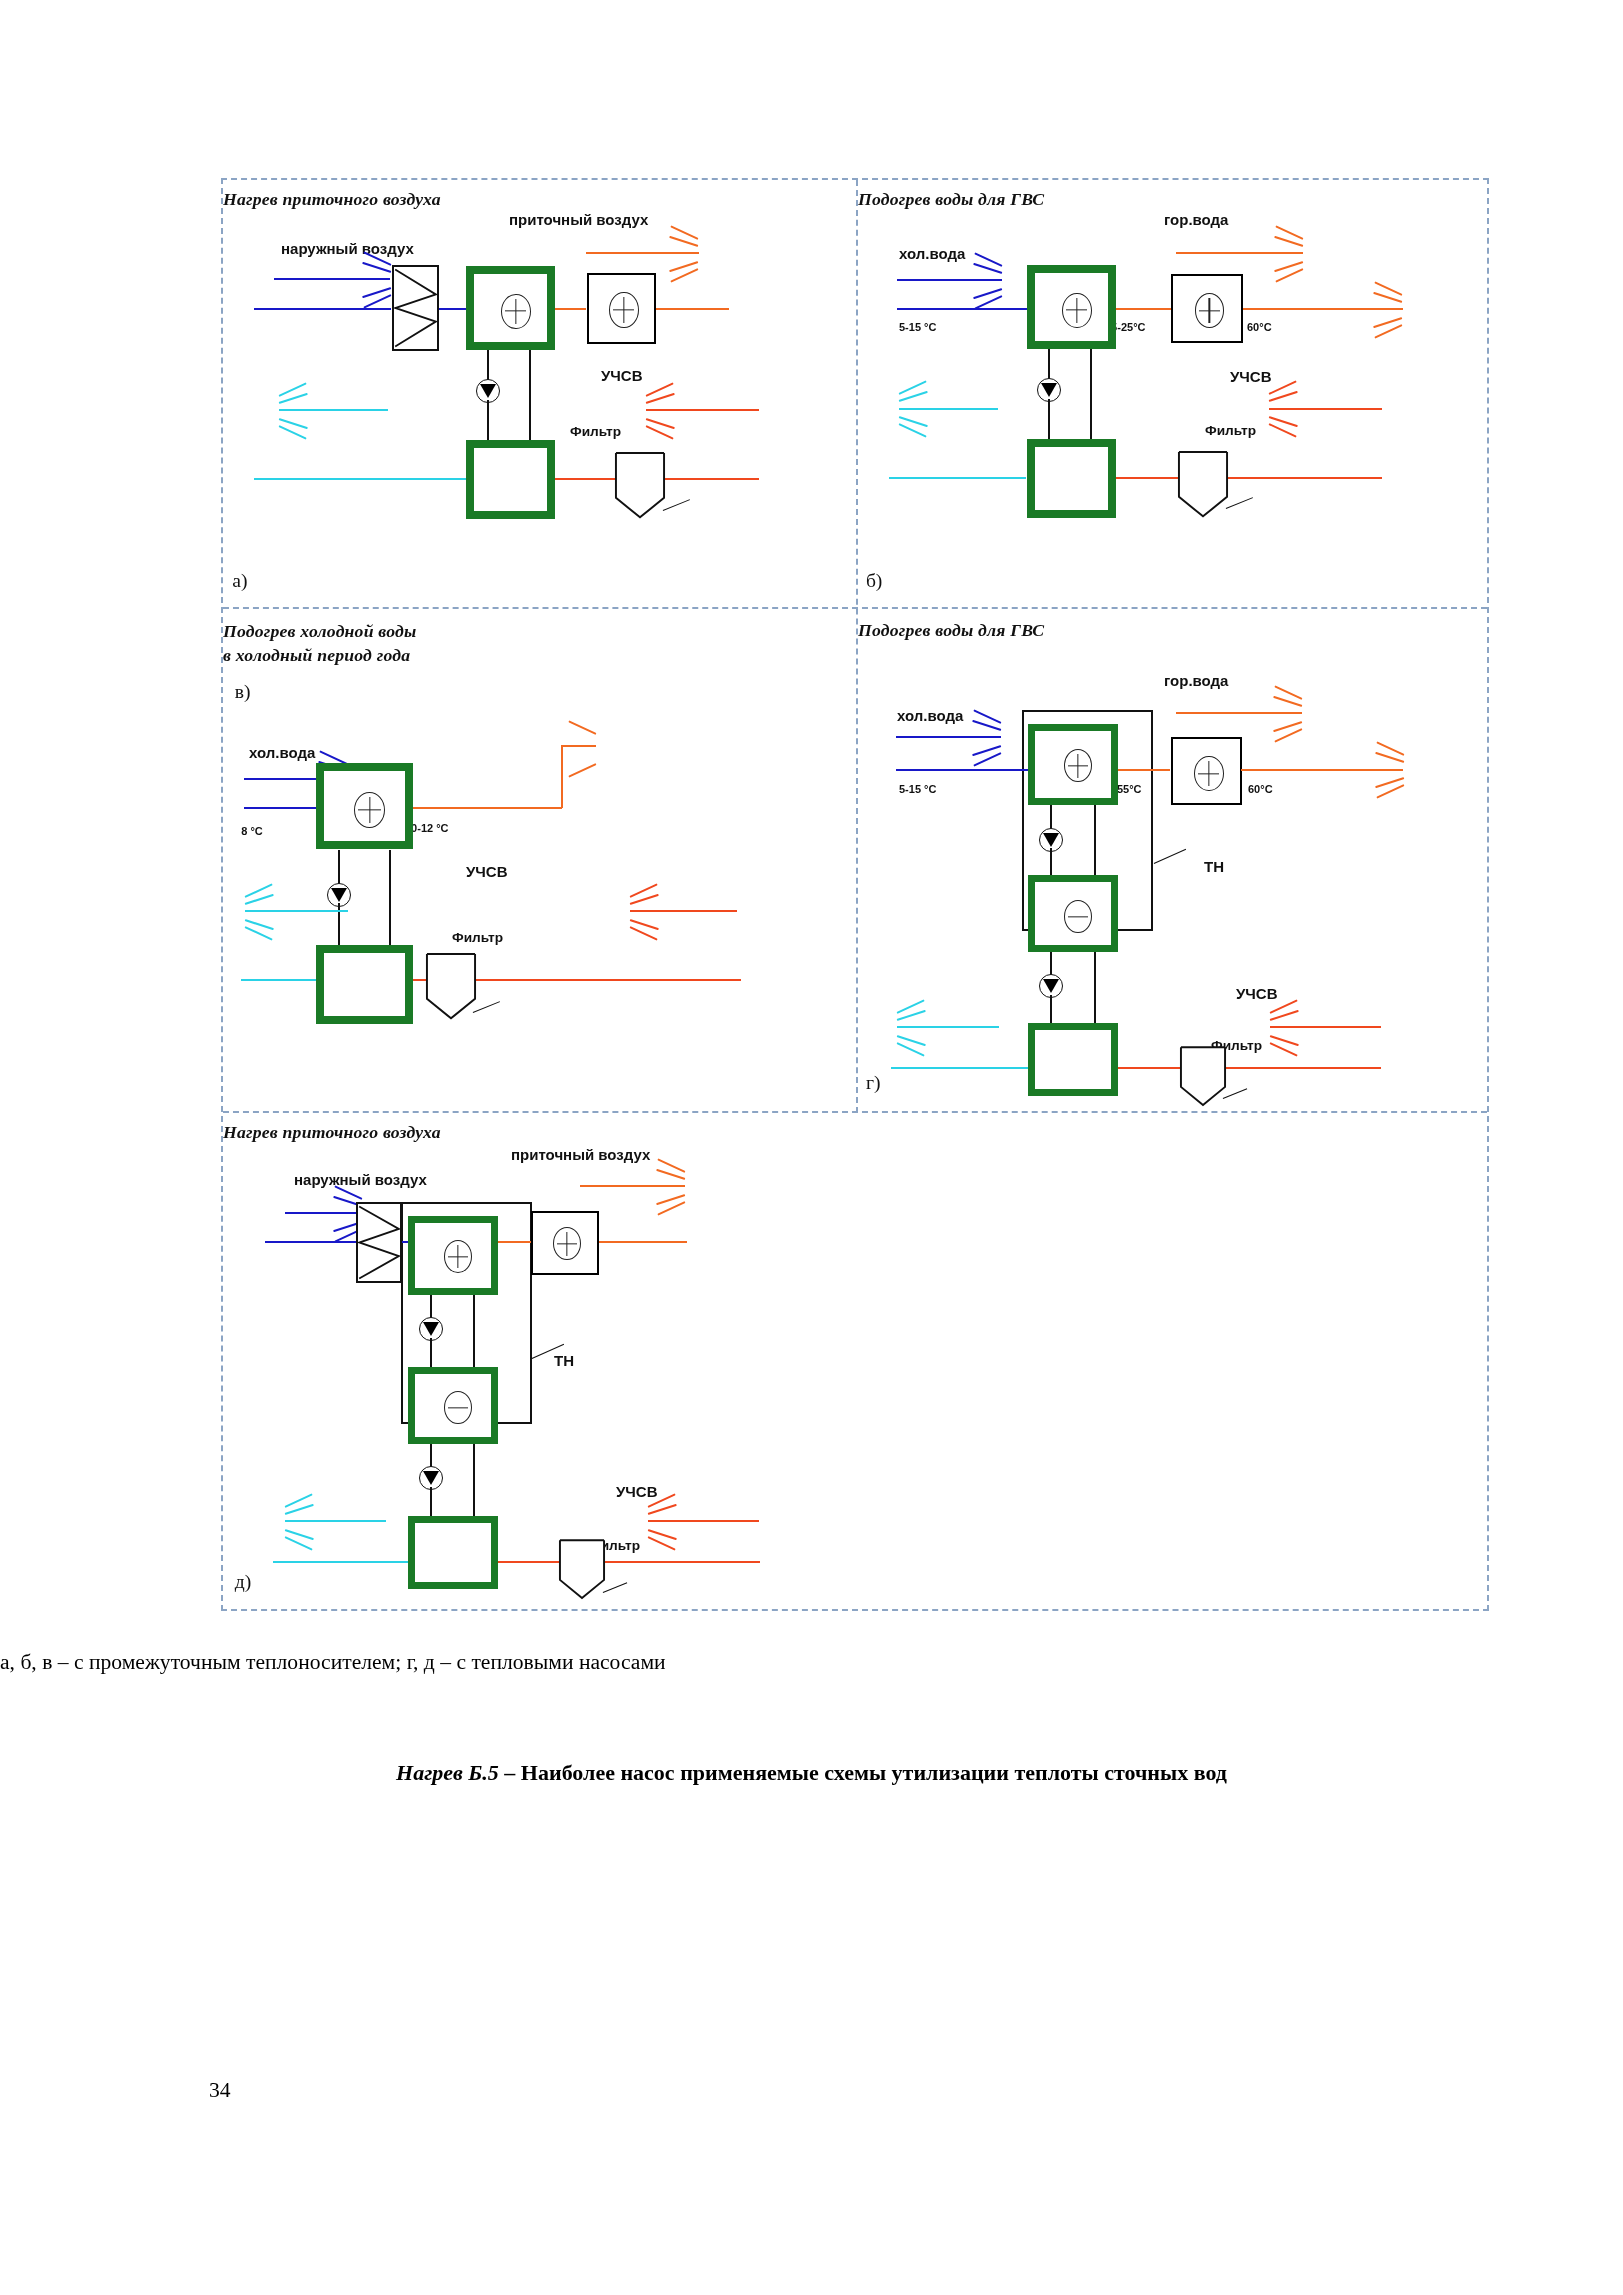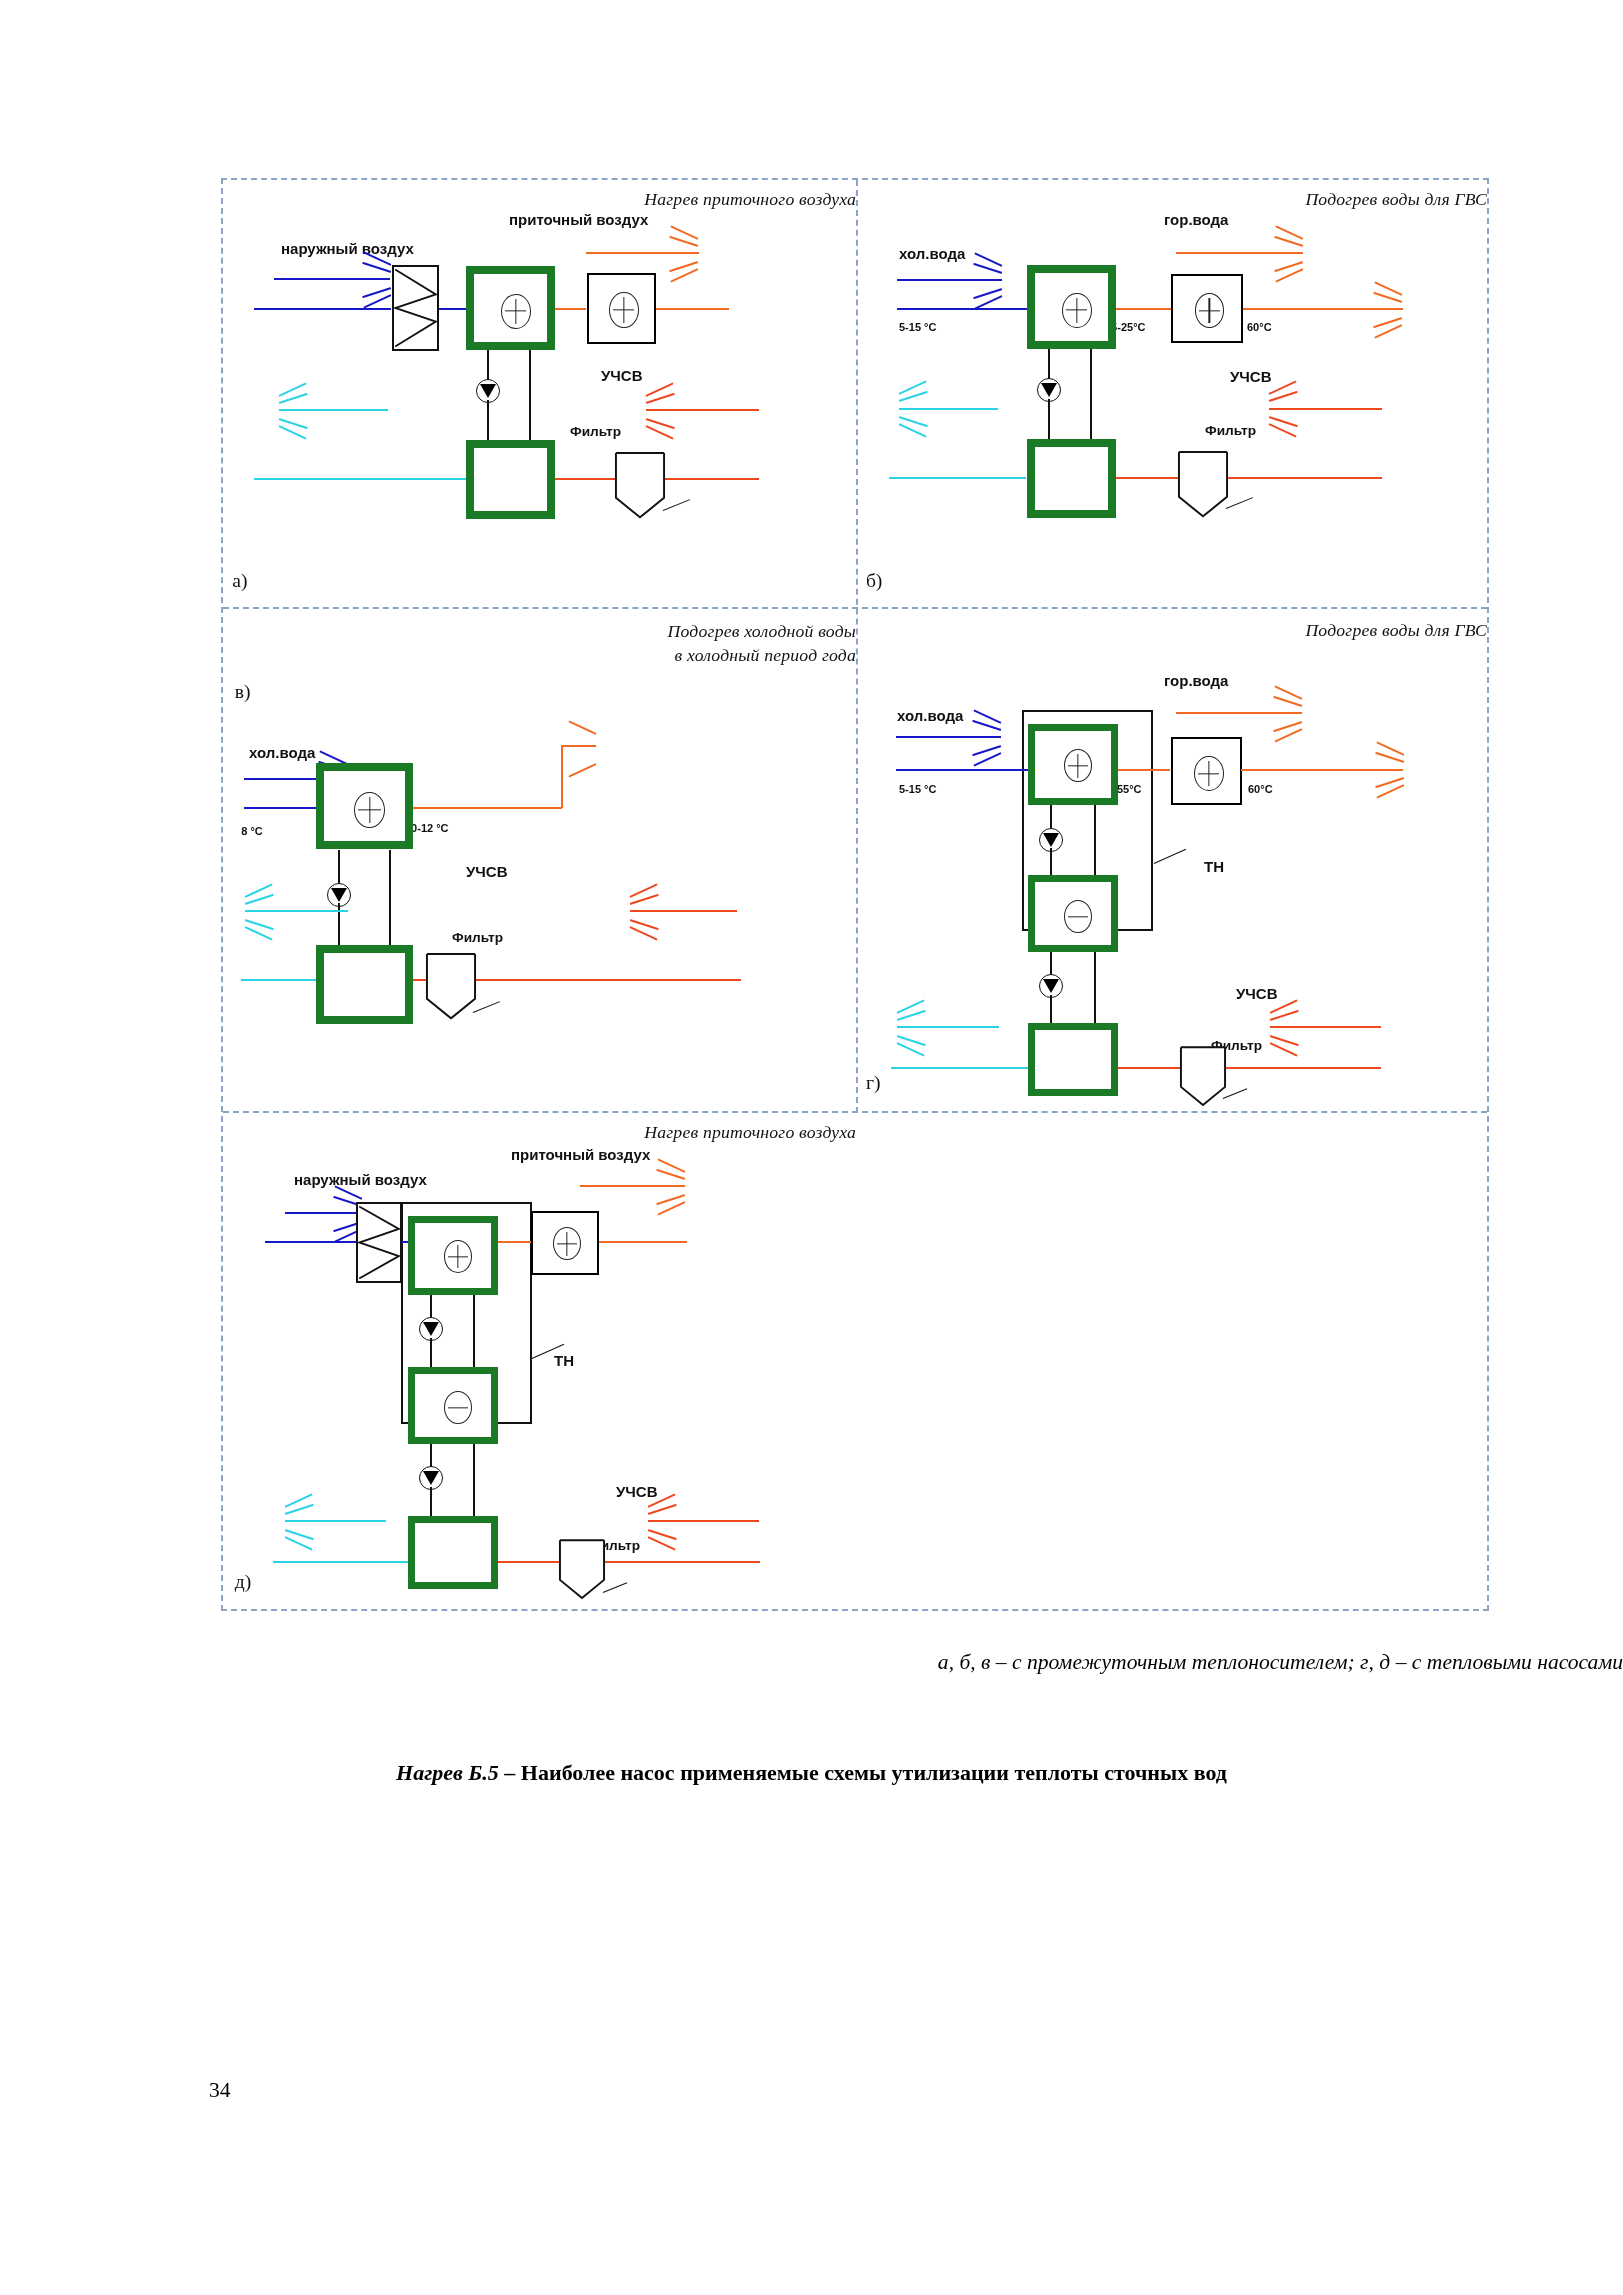--- a/index.html
+++ b/index.html
@@ -21,22 +21,22 @@
 
   .cell{position:absolute;box-sizing:border-box;}
   .cell-a{left:0;   top:0;     width:633px; height:427px;}
   .cell-b{left:635px;top:0;    width:629px; height:427px;}
   .cell-v{left:0;   top:429px; width:633px; height:503px;}
   .cell-g{left:635px;top:429px;width:629px; height:503px;}
   .cell-d{left:0;   top:933px;width:633px; height:496px;}
   .cell-e{left:635px;top:933px;width:629px;height:496px;}
 
   .panel-title{
-    position:absolute;width:100%;text-align:right;
-    font-family:"Liberation Serif", serif;font-style:italic;font-weight:normal;
+    position:absolute;width:100%;text-align:left;
+    font-family:"Liberation Serif", serif;font-style:italic;font-weight:bold;
     font-size:17.7px;color:#111;letter-spacing:0.2px;
   }
   .panel-title.l2{line-height:1.28;}
   .panel-letter{
     position:absolute;font-family:"Liberation Serif", serif;
     font-size:19.6px;color:#111;
   }
 
   
   .sch{position:absolute;left:0;top:0;width:100%;height:100%;}
@@ -107,22 +107,22 @@
   
   .filter{position:absolute;}
   .filter svg{position:absolute;left:0;top:0;}
 
   
   .tnbox{position:absolute;box-sizing:border-box;border:2px solid #111;background:transparent;}
   .tnlead{position:absolute;height:1.3px;background:#111;}
 
   
   .cap{
-    position:absolute;width:100%;text-align:right;
-    font-family:"Liberation Serif", serif;font-size:21.6px;color:#000;font-style:italic;
+    position:absolute;width:100%;text-align:left;
+    font-family:"Liberation Serif", serif;font-size:21.6px;color:#000;
   }
   .cap-bold{
     position:absolute;width:1623px;text-align:center;
     font-family:"Liberation Serif", serif;font-size:22px;font-weight:bold;color:#000;
   }
   .cap-bold i{font-style:italic;}
   .para{
     position:absolute;left:209px;width:1218px;
     font-family:"Liberation Serif", serif;font-size:22px;color:#000;
     text-align:justify;text-indent:77px;line-height:1.95;

